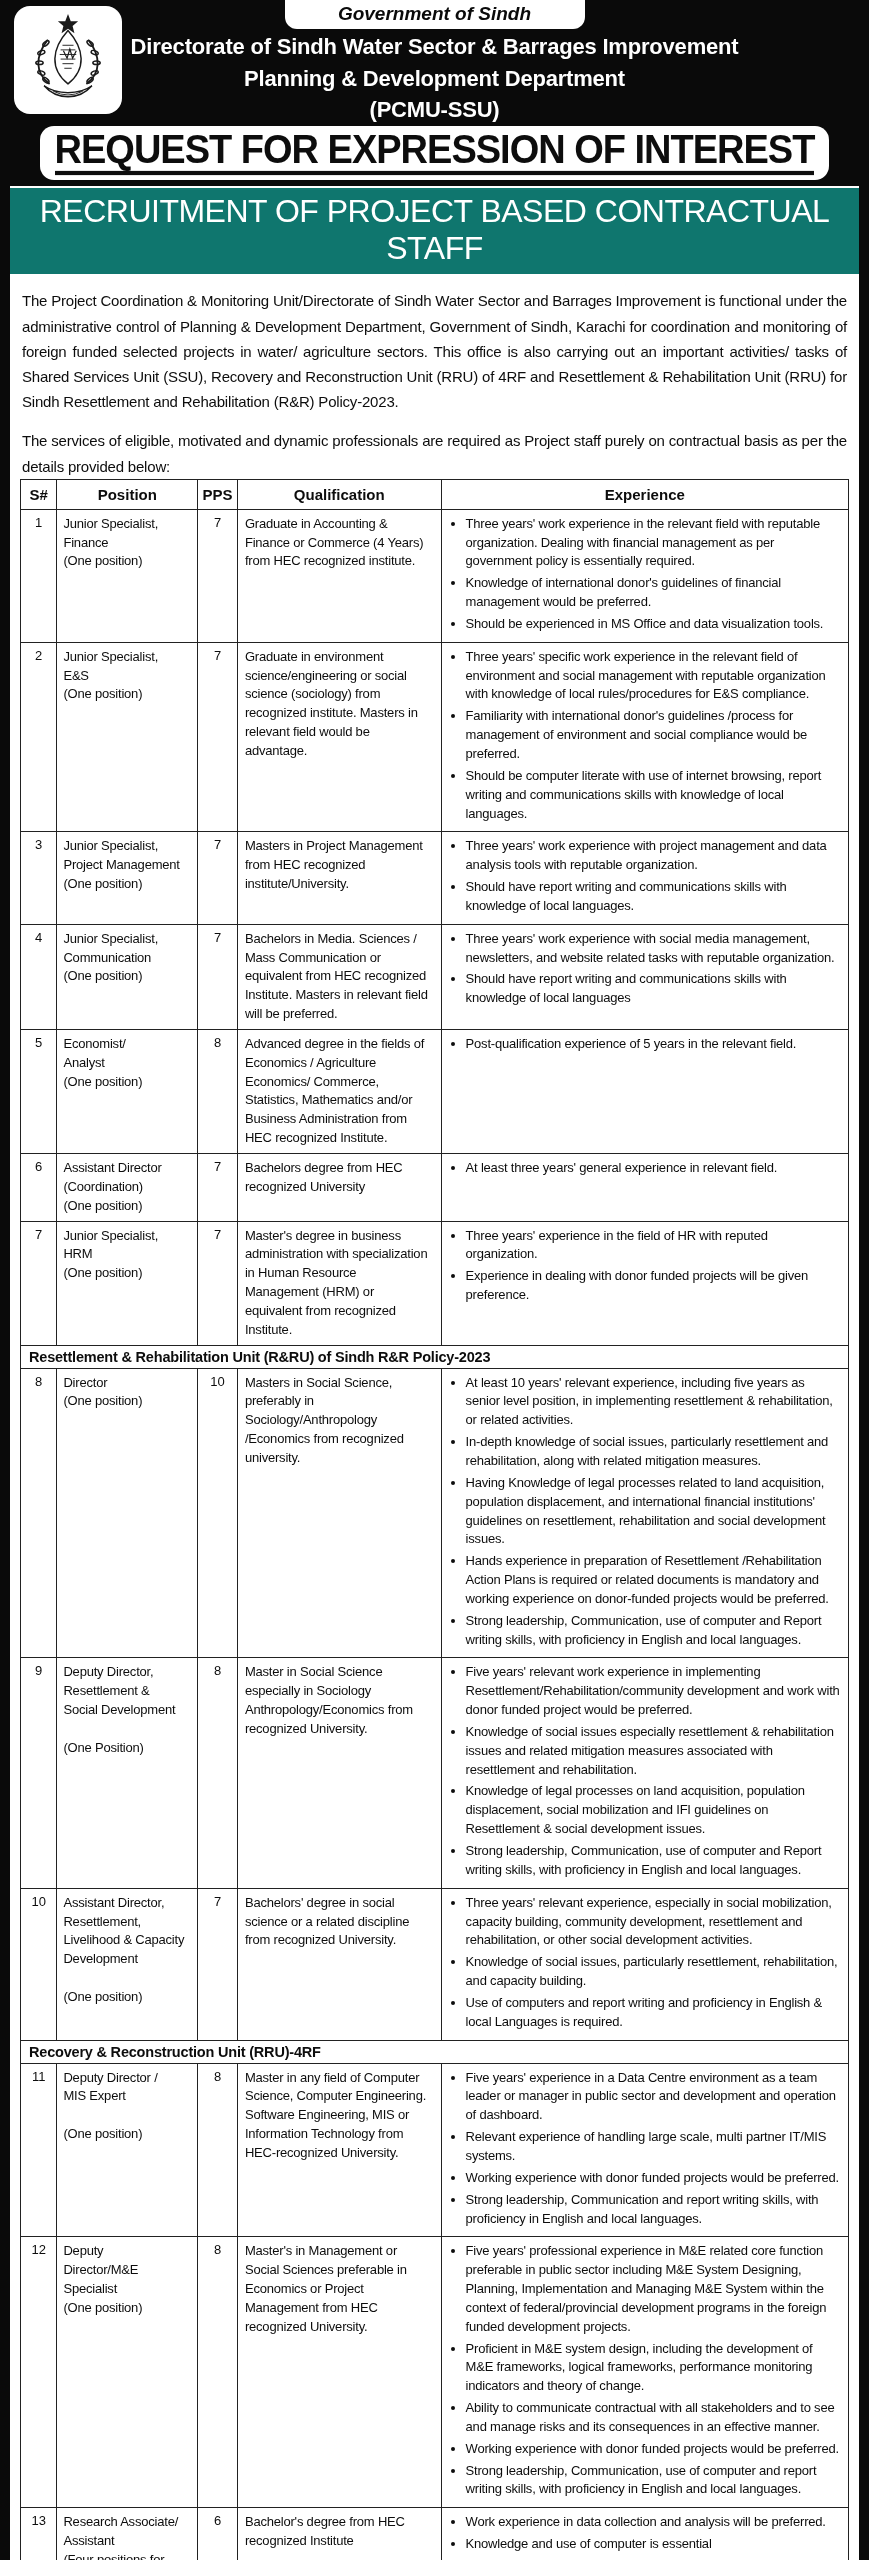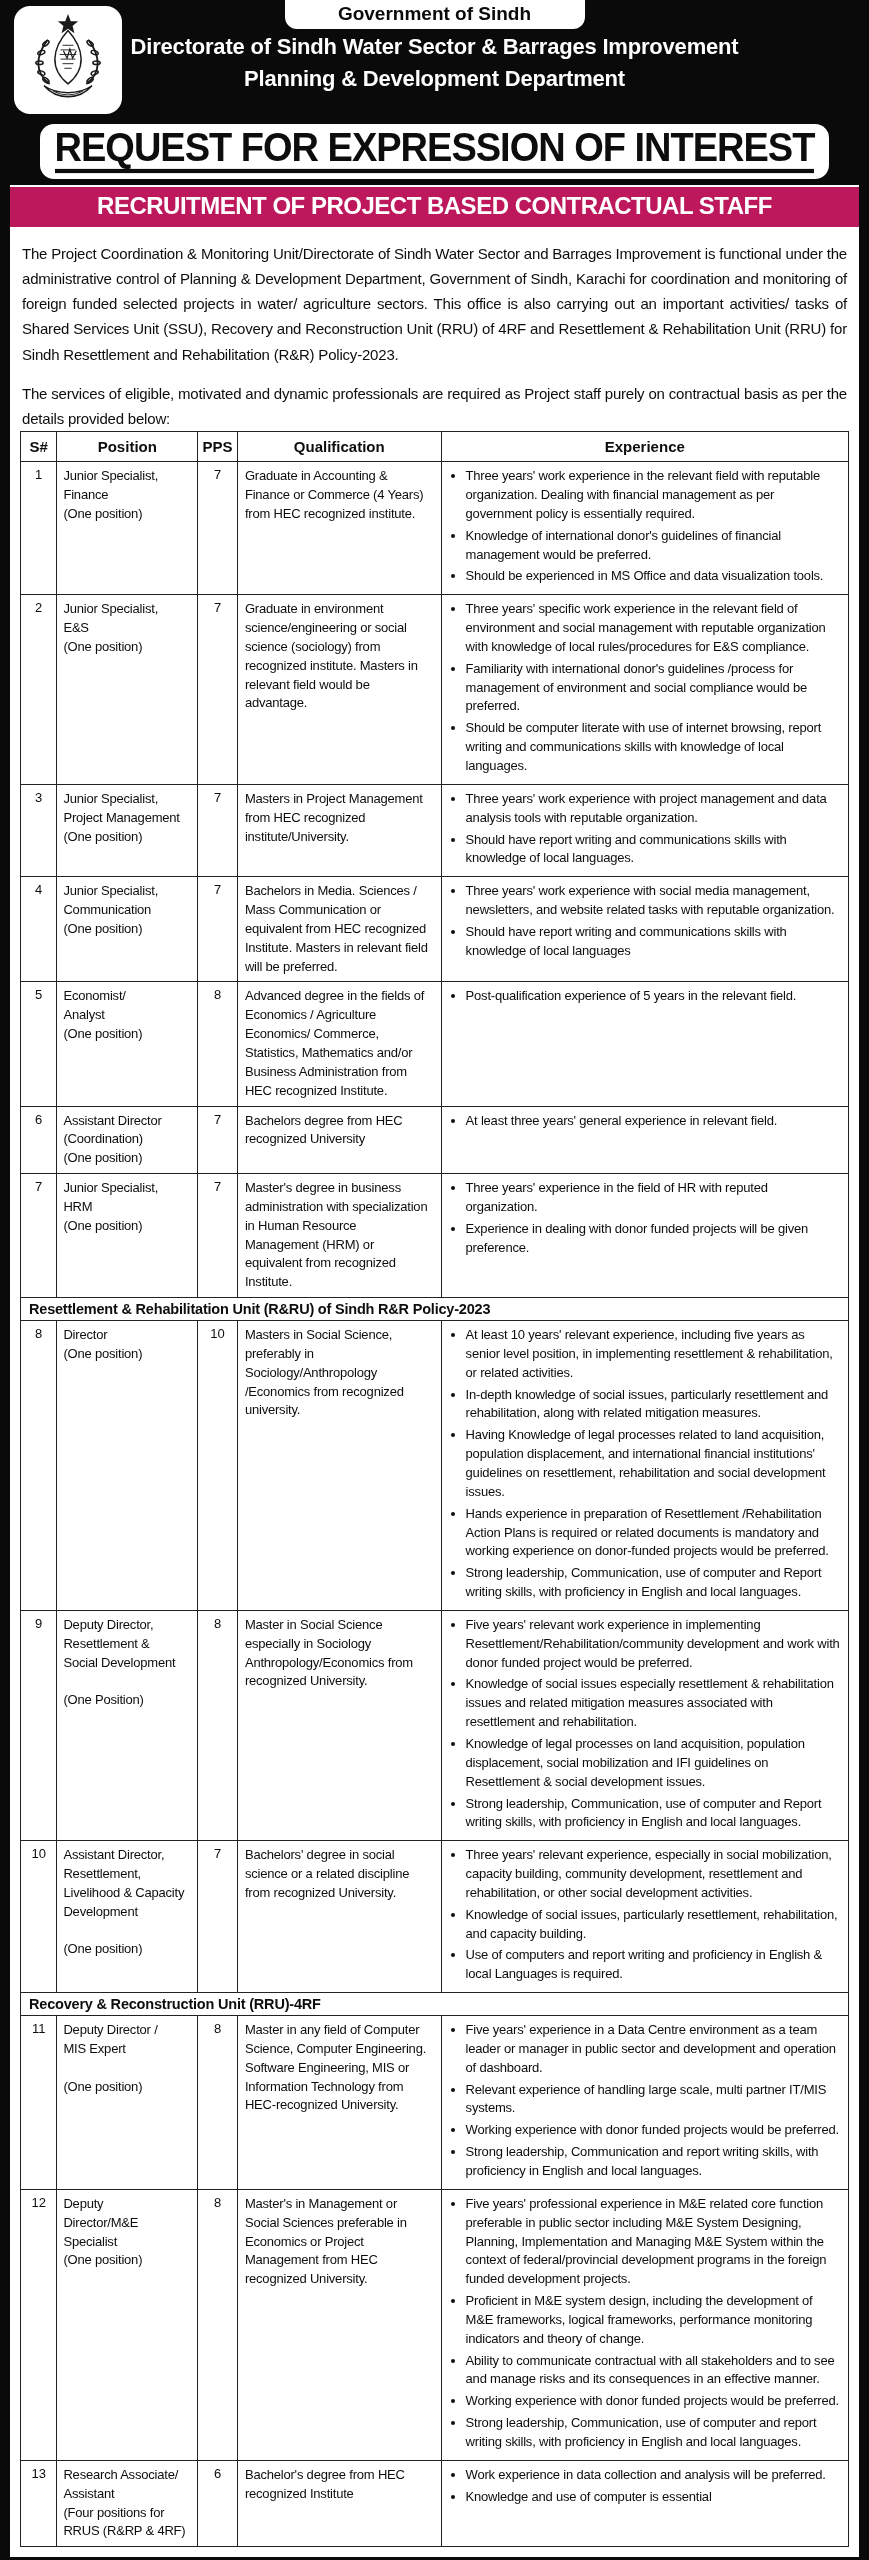--- a/index.html
+++ b/index.html
@@ -1,26 +1,26 @@
 <!DOCTYPE html>
 <html><head>
 <meta charset="utf-8">
 <style>
   html,body{margin:0;padding:0;background:#e8e8e8;}
   body{width:869px;font-family:"Liberation Sans",sans-serif;color:#0d0d0d;}
   .ad{width:849px;background:#0a0a0a;padding:0 10px 12px 10px;position:relative;}
   
   .hdr{background:#0a0a0a;position:relative;min-height:122px;padding-bottom:2px;}
   .logo-box{position:absolute;left:4px;top:6px;width:108px;height:108px;background:#fff;border-radius:16px;display:flex;align-items:center;justify-content:center;}
-  .gov-pill{width:300px;margin:0 auto;background:#fff;color:#0a0a0a;font-weight:bold;font-size:19px;text-align:center;padding:3px 0 4px;border-radius:0 0 12px 12px;}
+  .gov-pill{width:300px;margin:0 auto;background:#fff;color:#0a0a0a;font-weight:bold;font-size:19px;text-align:center;padding:3px 0 4px;border-radius:0 0 12px 12px;font-style:italic;}
   .hline{color:#fff;text-align:center;font-weight:bold;font-size:22px;line-height:1.25;margin-top:4px;letter-spacing:-0.2px;}
   
   .eoi-band{background:#fff;margin:0 30px;border-radius:14px;text-align:center;padding:4px 0 7px;}
   .eoi-text{display:inline-block;font-size:38px;font-weight:900;letter-spacing:-1px;color:#0d0d0d;border-bottom:4px solid #0d0d0d;line-height:1.05;transform:scaleY(1.05);}
-  .rec-band{background:#be185d;color:#fff;text-align:center;font-weight:700;font-size:24px;letter-spacing:-0.5px;padding:5px 0 7px;margin-top:6px;border:2px solid #fff;border-left:none;border-right:none;}
+  .rec-band{background:#0f766e;color:#fff;text-align:center;font-weight:400;font-size:32px;letter-spacing:-0.5px;padding:5px 0 7px;margin-top:6px;border:2px solid #fff;border-left:none;border-right:none;}
   
   .body-area{background:#fff;padding:6px 10px 10px;}
   .intro{font-size:15px;line-height:1.68;text-align:justify;margin:6px 2px 0;letter-spacing:-0.2px;}
   .intro.p2{margin-top:14px;margin-bottom:0;}
   
   table.jobs{border-collapse:collapse;width:100%;table-layout:fixed;}
   table.jobs th,table.jobs td{border:1px solid #222;vertical-align:top;}
   .th-cell{font-size:15px;font-weight:bold;text-align:center;padding:6px 2px;background:#fff;}
   .section-cell{font-weight:bold;font-size:14.5px;padding:3px 8px;letter-spacing:-0.2px;}
   .c-sn{text-align:center;font-size:13px;padding:5px 2px;}
@@ -57,20 +57,21 @@
           <ellipse cx="79" cy="66" rx="4" ry="2" transform="rotate(-20 79 66)"></ellipse>
           <ellipse cx="74" cy="74" rx="4" ry="2" transform="rotate(-40 74 74)"></ellipse>
           <path d="M24 80 C 38 96 62 96 76 80 C 62 90 38 90 24 80 Z"></path>
           <path d="M34 86 q8 4 16 4 q8 0 16 -4" stroke-width="1"></path>
         </g>
       </svg>
     </div>
     <div class="gov-pill">Government of Sindh</div>
     <div class="hline">Directorate of Sindh Water Sector &amp; Barrages Improvement</div>
     <div class="hline">Planning &amp; Development Department</div>
+    <div class="hline">(PCMU-SSU)</div>
   </div>
 
   <div class="eoi-band">
     <span class="eoi-text">REQUEST FOR EXPRESSION OF INTEREST</span>
   </div>
 
   <div class="rec-band">RECRUITMENT OF PROJECT BASED CONTRACTUAL STAFF</div>
 
   <div class="body-area">
     <p class="intro">The Project Coordination &amp; Monitoring Unit/Directorate of Sindh Water Sector and Barrages Improvement is functional under the administrative control of Planning &amp; Development Department, Government of Sindh, Karachi for coordination and monitoring of foreign funded selected projects in water/ agriculture sectors. This office is also carrying out an important activities/ tasks of Shared Services Unit (SSU), Recovery and Reconstruction Unit (RRU) of 4RF and Resettlement &amp; Rehabilitation Unit (RRU) for Sindh Resettlement and Rehabilitation (R&amp;R) Policy-2023.</p>

